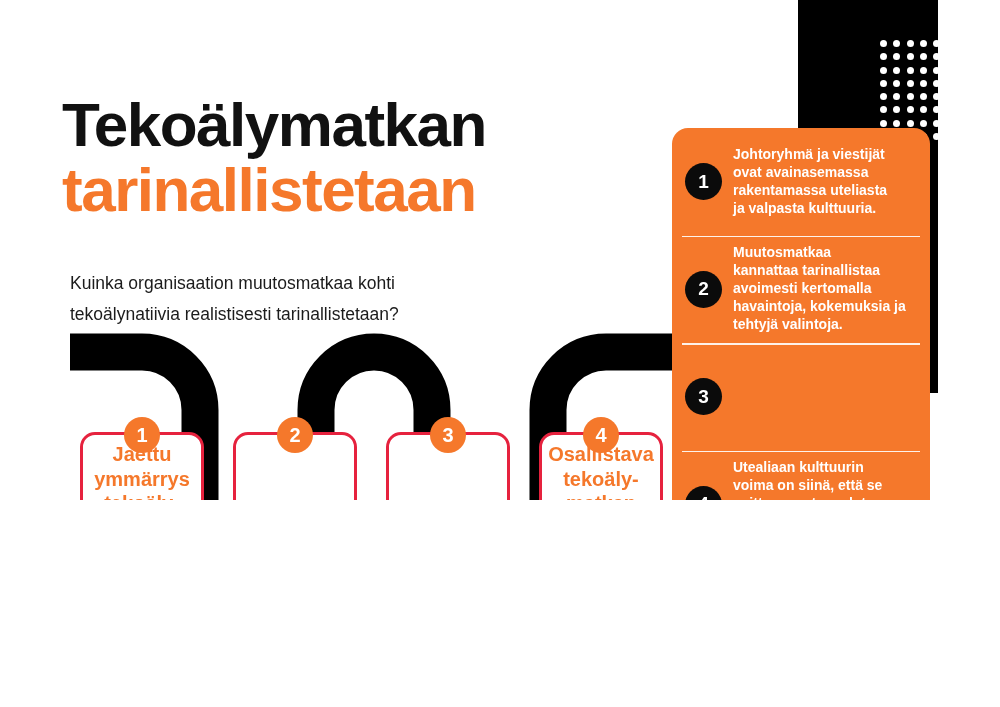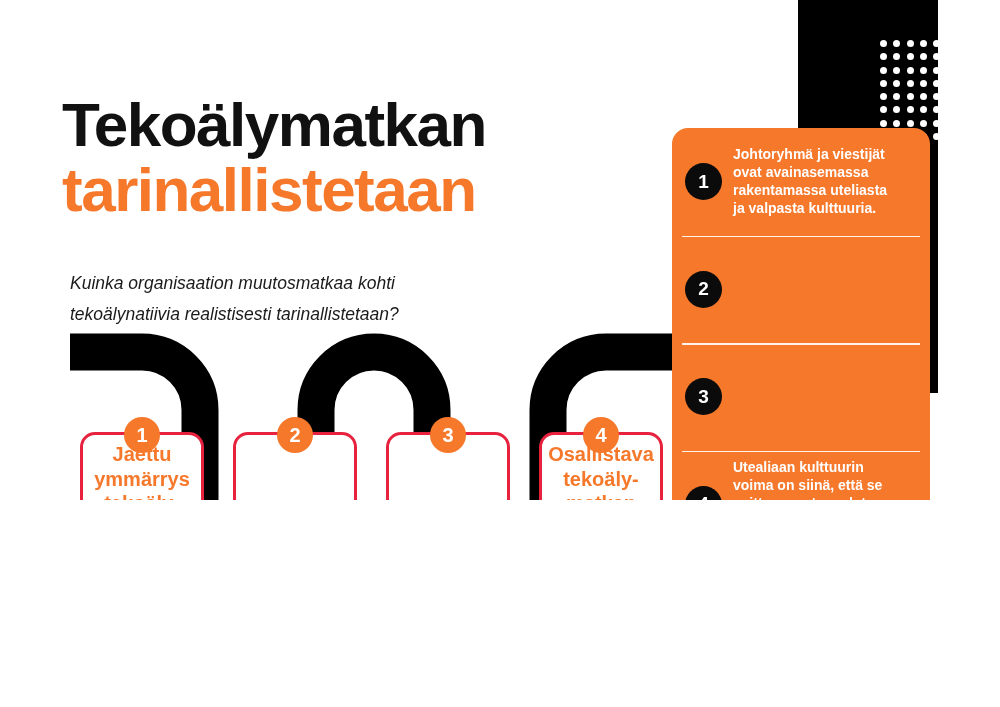--- a/index.html
+++ b/index.html
@@ -64,21 +64,20 @@
 
   #subtitle {
     position: absolute;
     left: 70px;
     top: 268px;
     width: 520px;
     font-size: 17.5px;
     line-height: 1.75;
     color: #1b1b1b;
     font-weight: 400;
-    font-style: italic;
   }
   #subtitle div { white-space: nowrap; }
 
   
   #snake {
     position: absolute;
     left: 0;
     top: 0;
     width: 1000px;
     height: 707px;
@@ -317,20 +316,25 @@
   <div id="insight-panel">
     <div class="insight-row">
       <div class="insight-num">1</div>
       <div class="insight-text">Johtoryhmä ja viestijät
 ovat avainasemassa
 rakentamassa uteliasta
 ja valpasta kulttuuria.</div>
     </div>
     <div class="insight-row">
       <div class="insight-num">2</div>
+      <div class="insight-text">Muutosmatkaa
+kannattaa tarinallistaa
+avoimesti kertomalla
+havaintoja, kokemuksia ja
+tehtyjä valintoja.</div>
     </div>
     <div class="insight-row">
       <div class="insight-num">3</div>
     </div>
     <div class="insight-row">
       <div class="insight-num">4</div>
       <div class="insight-text">Utealiaan kulttuurin
 voima on siinä, että se
 voittaa muutospelot.
 Viestintä on tässä

